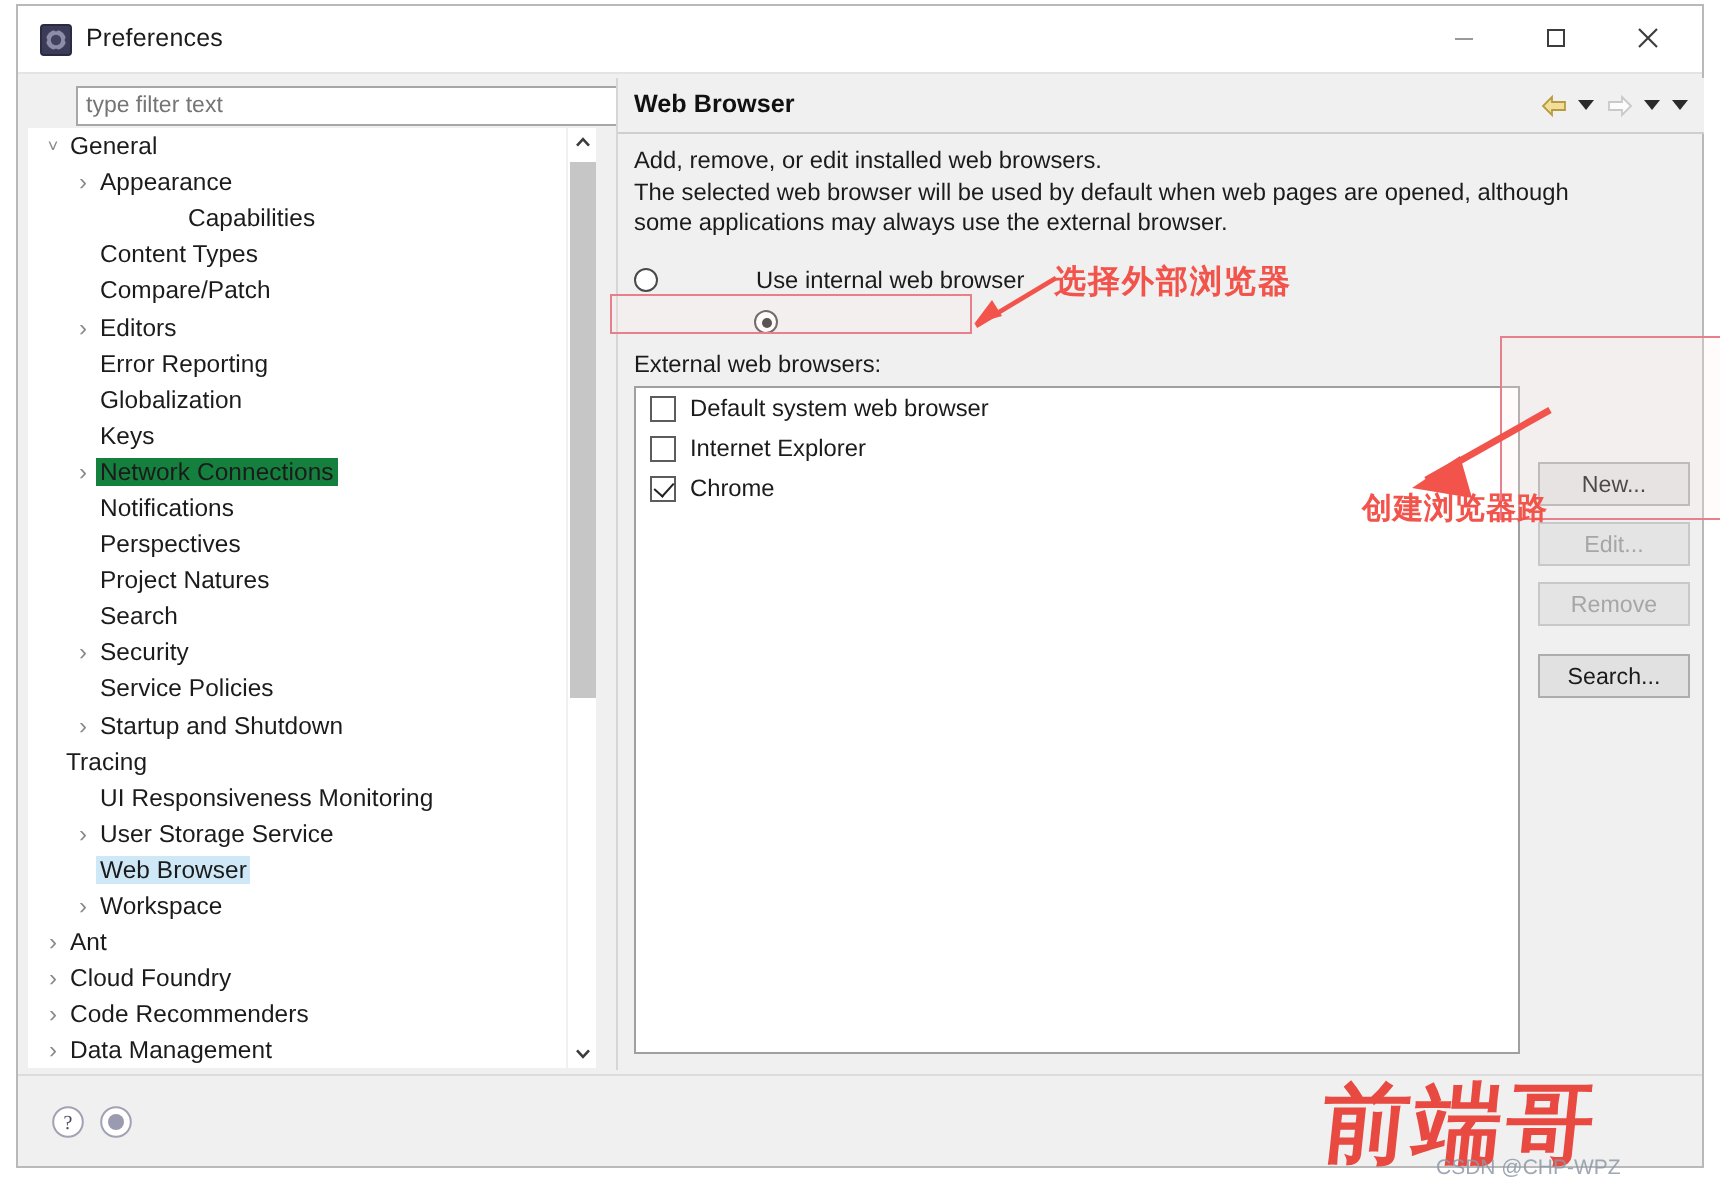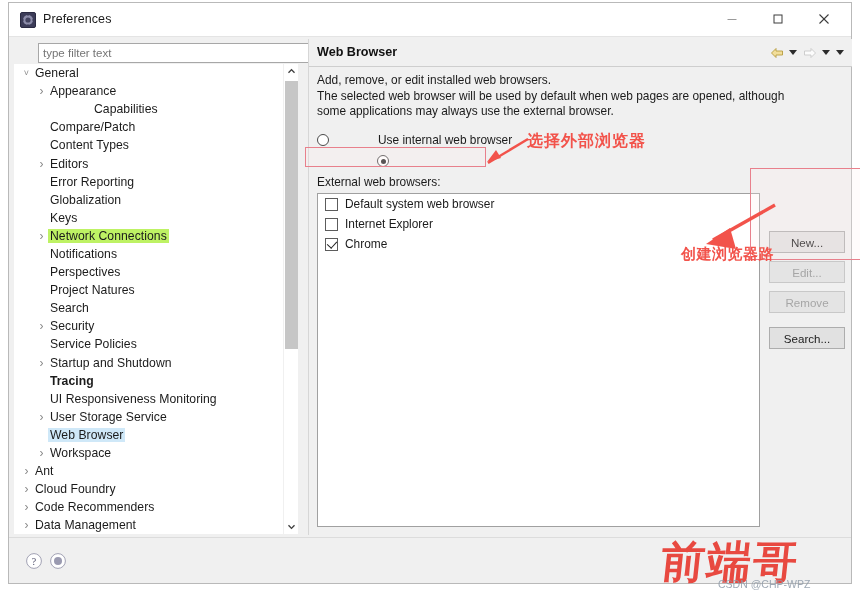--- a/index.html
+++ b/index.html
@@ -95,21 +95,21 @@
     text-align: center;
     color: #8a8a8a;
     font-size: 9px;
     flex: 0 0 13px;
   }
   .tree-label { padding: 0 2px; }
   .tree-item.sel .tree-label {
     background: #cfe8f8;
   }
   .tree-item.highlight .tree-label {
-    background: #bef264;
+    background: #15803d;
   }
 
   
   .tree-scroll {
     position: absolute;
     left: 274px; top: 61px;
     width: 15px; height: 470px;
     background: #ffffff;
     border-left: 1px solid #f0f0f0;
   }
@@ -380,27 +380,27 @@
         <div class="tree-item" style="padding-left: 21px;">
           <span class="tw" style="font-size: 12px;">›</span>
           <span class="tree-label">Appearance</span>
         </div>
         <div class="tree-item" style="padding-left: 21px; margin-left: 44px;">
           <span class="tw"></span>
           <span class="tree-label">Capabilities</span>
         </div>
         <div class="tree-item" style="padding-left: 21px;">
           <span class="tw"></span>
+          <span class="tree-label">Content Types</span>
+        </div>
+        <div class="tree-item" style="padding-left: 21px;">
+          <span class="tw"></span>
           <span class="tree-label">Compare/Patch</span>
         </div>
         <div class="tree-item" style="padding-left: 21px;">
-          <span class="tw"></span>
-          <span class="tree-label">Content Types</span>
-        </div>
-        <div class="tree-item" style="padding-left: 21px;">
           <span class="tw" style="font-size: 12px;">›</span>
           <span class="tree-label">Editors</span>
         </div>
         <div class="tree-item" style="padding-left: 21px;">
           <span class="tw"></span>
           <span class="tree-label">Error Reporting</span>
         </div>
         <div class="tree-item" style="padding-left: 21px;">
           <span class="tw"></span>
           <span class="tree-label">Globalization</span>
@@ -434,21 +434,21 @@
           <span class="tree-label">Security</span>
         </div>
         <div class="tree-item" style="padding-left: 21px;">
           <span class="tw"></span>
           <span class="tree-label">Service Policies</span>
         </div>
         <div class="tree-item" style="padding-left: 21px;">
           <span class="tw" style="font-size: 12px;">›</span>
           <span class="tree-label">Startup and Shutdown</span>
         </div>
-        <div class="tree-item" style="padding-left: 21px; font-weight: bold;">
+        <div class="tree-item" style="padding-left: 4px;">
           <span class="tw"></span>
           <span class="tree-label">Tracing</span>
         </div>
         <div class="tree-item" style="padding-left: 21px;">
           <span class="tw"></span>
           <span class="tree-label">UI Responsiveness Monitoring</span>
         </div>
         <div class="tree-item" style="padding-left: 21px;">
           <span class="tw" style="font-size: 12px;">›</span>
           <span class="tree-label">User Storage Service</span>

